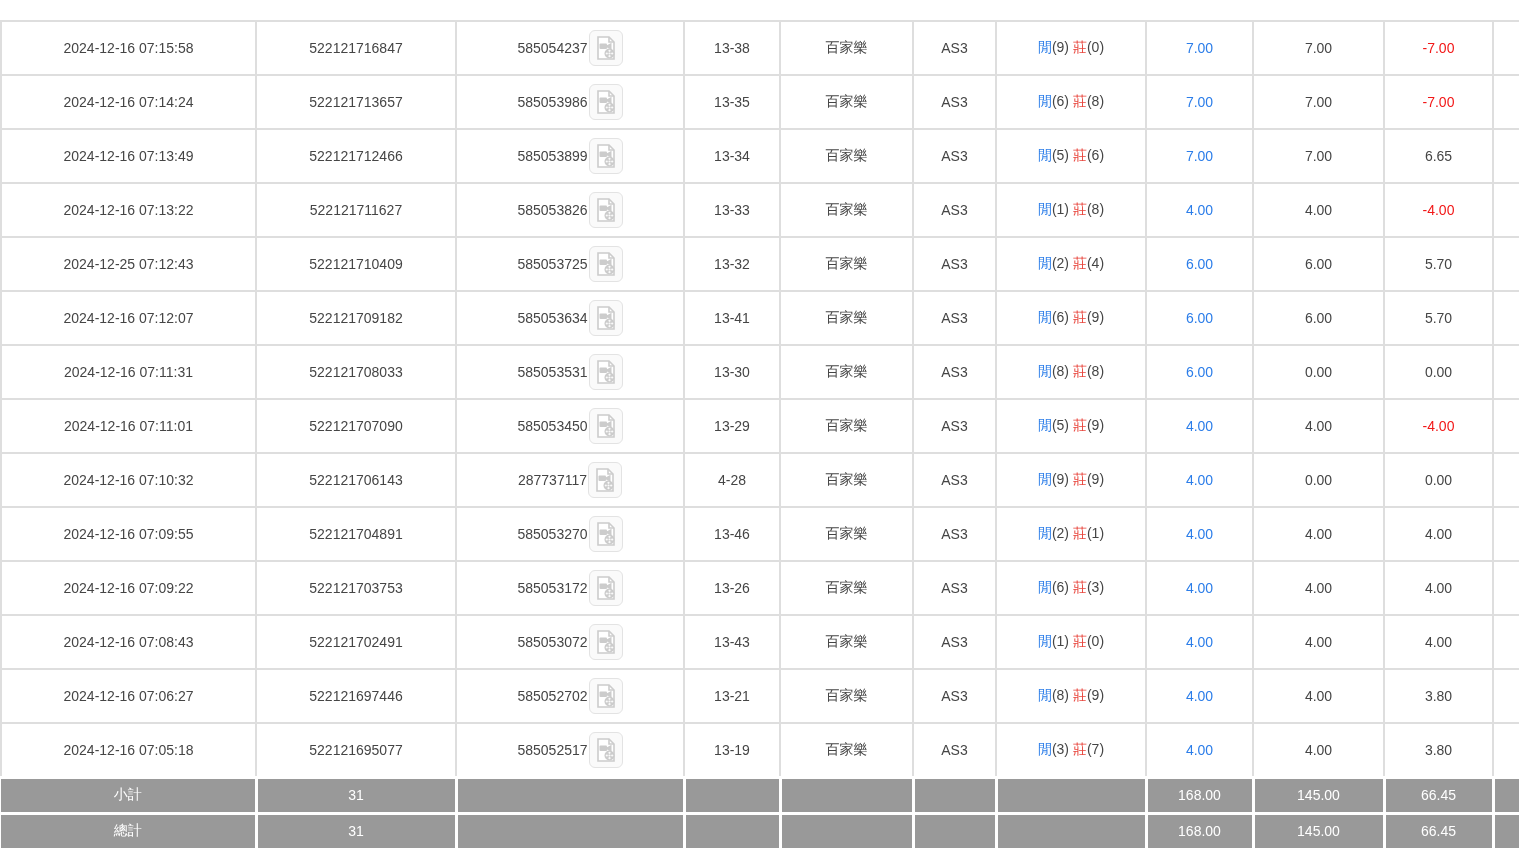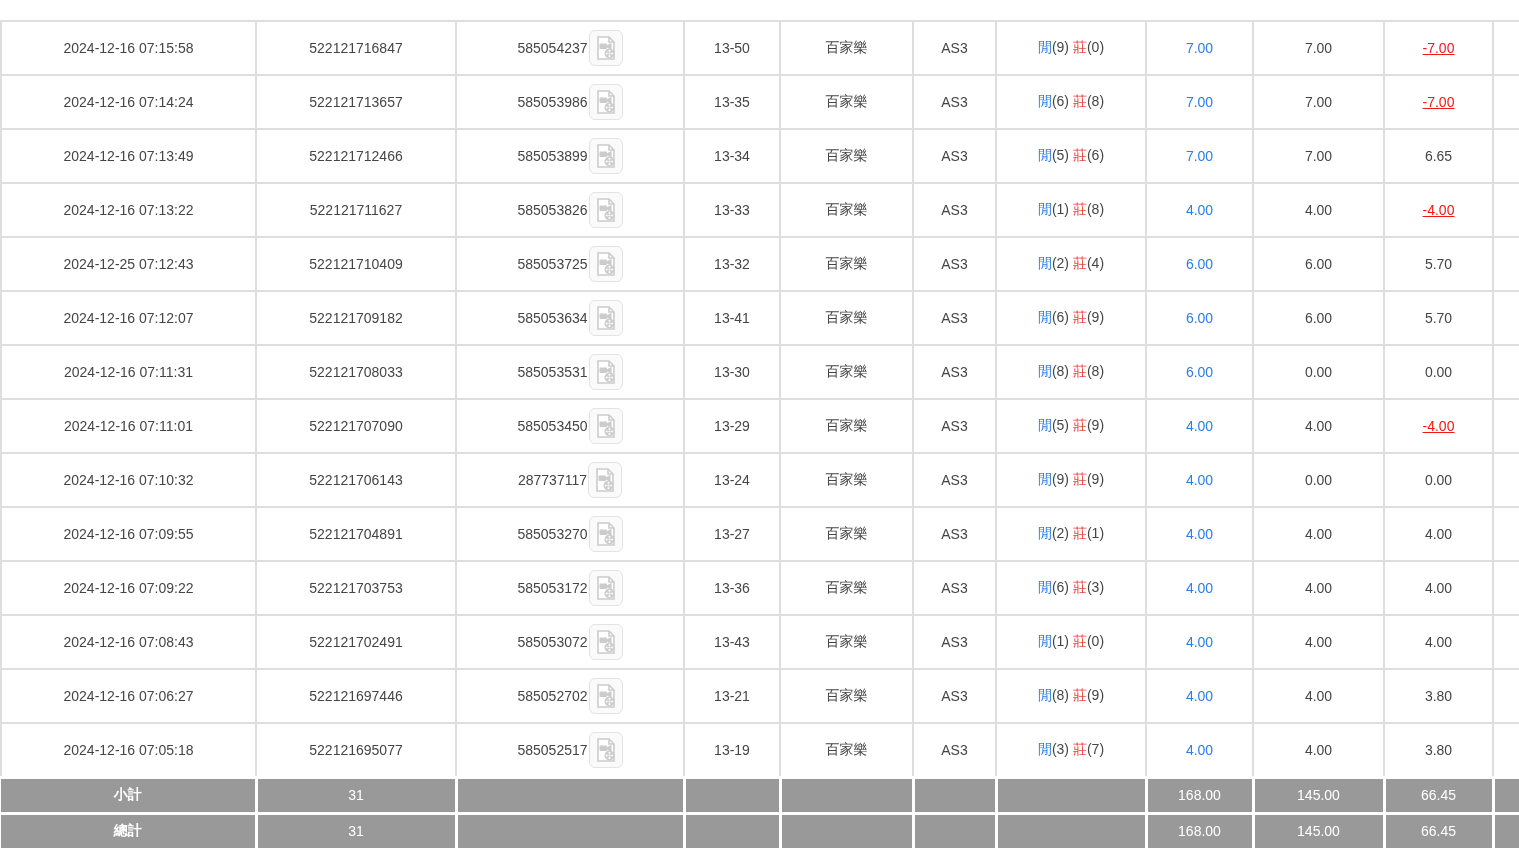--- a/index.html
+++ b/index.html
@@ -31,21 +31,21 @@
   .c-shoe  { width: 96px;  }
   .c-game  { width: 133px; }
   .c-table { width: 83px;  }
   .c-result{ width: 150px; }
   .c-bet   { width: 107px; }
   .c-valid { width: 131px; }
   .c-win   { width: 109px; }
   .c-extra { width: 80px;  }
 
   .blue { color: var(--accent-blue, #2b7de9); }
-  .neg  { color: var(--negative-red, #f21818); text-decoration: underline; }
+  .neg  { color: var(--negative-red, #f21818); }
   .banker { color: var(--banker-red, #e8453c); }
 
   .round-cell {
     display: inline-flex;
     align-items: center;
     justify-content: center;
     gap: 1px;
   }
   .video-btn {
     display: inline-flex;
@@ -58,21 +58,21 @@
     cursor: pointer;
   }
 
   tr.summary-row td {
     background: var(--footer-gray, #999999);
     color: #ffffff;
     border: 3px solid #ffffff;
     height: 36px;
     font-size: 14px;
   }
-  tr.summary-row td:first-child { border-left: none; font-weight: bold; }
+  tr.summary-row td:first-child { border-left: none; }
 </style>
 </head>
 <body>
 
 <div class="table-wrap">
   <table>
     <colgroup>
       <col class="c-time">
         <col class="c-betid">
         <col class="c-round">
@@ -101,21 +101,21 @@
             <circle cx="15.5" cy="18.5" r="5" fill="#cccccc"></circle>
             <circle cx="15.5" cy="18.5" r="1.1" fill="#fafafa"></circle>
             <circle cx="15.5" cy="15.8" r="1.1" fill="#fafafa"></circle>
             <circle cx="15.5" cy="21.2" r="1.1" fill="#fafafa"></circle>
             <circle cx="12.8" cy="18.5" r="1.1" fill="#fafafa"></circle>
             <circle cx="18.2" cy="18.5" r="1.1" fill="#fafafa"></circle>
           </svg>
         </span>
       </span>
     </td>
-    <td>13-50</td>
+    <td>13-38</td>
     <td>百家樂</td>
     <td>AS3</td>
     <td>
       <span class="blue">閒</span><span>(9)</span>
       <span class="banker">莊</span><span>(0)</span>
     </td>
     <td class="blue">7.00</td>
     <td>7.00</td>
     <td class="neg">-7.00</td>
     <td></td>
@@ -373,21 +373,21 @@
             <circle cx="15.5" cy="18.5" r="5" fill="#cccccc"></circle>
             <circle cx="15.5" cy="18.5" r="1.1" fill="#fafafa"></circle>
             <circle cx="15.5" cy="15.8" r="1.1" fill="#fafafa"></circle>
             <circle cx="15.5" cy="21.2" r="1.1" fill="#fafafa"></circle>
             <circle cx="12.8" cy="18.5" r="1.1" fill="#fafafa"></circle>
             <circle cx="18.2" cy="18.5" r="1.1" fill="#fafafa"></circle>
           </svg>
         </span>
       </span>
     </td>
-    <td>13-24</td>
+    <td>4-28</td>
     <td>百家樂</td>
     <td>AS3</td>
     <td>
       <span class="blue">閒</span><span>(9)</span>
       <span class="banker">莊</span><span>(9)</span>
     </td>
     <td class="blue">4.00</td>
     <td>0.00</td>
     <td>0.00</td>
     <td></td>
@@ -407,21 +407,21 @@
             <circle cx="15.5" cy="18.5" r="5" fill="#cccccc"></circle>
             <circle cx="15.5" cy="18.5" r="1.1" fill="#fafafa"></circle>
             <circle cx="15.5" cy="15.8" r="1.1" fill="#fafafa"></circle>
             <circle cx="15.5" cy="21.2" r="1.1" fill="#fafafa"></circle>
             <circle cx="12.8" cy="18.5" r="1.1" fill="#fafafa"></circle>
             <circle cx="18.2" cy="18.5" r="1.1" fill="#fafafa"></circle>
           </svg>
         </span>
       </span>
     </td>
-    <td>13-27</td>
+    <td>13-46</td>
     <td>百家樂</td>
     <td>AS3</td>
     <td>
       <span class="blue">閒</span><span>(2)</span>
       <span class="banker">莊</span><span>(1)</span>
     </td>
     <td class="blue">4.00</td>
     <td>4.00</td>
     <td>4.00</td>
     <td></td>
@@ -441,21 +441,21 @@
             <circle cx="15.5" cy="18.5" r="5" fill="#cccccc"></circle>
             <circle cx="15.5" cy="18.5" r="1.1" fill="#fafafa"></circle>
             <circle cx="15.5" cy="15.8" r="1.1" fill="#fafafa"></circle>
             <circle cx="15.5" cy="21.2" r="1.1" fill="#fafafa"></circle>
             <circle cx="12.8" cy="18.5" r="1.1" fill="#fafafa"></circle>
             <circle cx="18.2" cy="18.5" r="1.1" fill="#fafafa"></circle>
           </svg>
         </span>
       </span>
     </td>
-    <td>13-36</td>
+    <td>13-26</td>
     <td>百家樂</td>
     <td>AS3</td>
     <td>
       <span class="blue">閒</span><span>(6)</span>
       <span class="banker">莊</span><span>(3)</span>
     </td>
     <td class="blue">4.00</td>
     <td>4.00</td>
     <td>4.00</td>
     <td></td>

